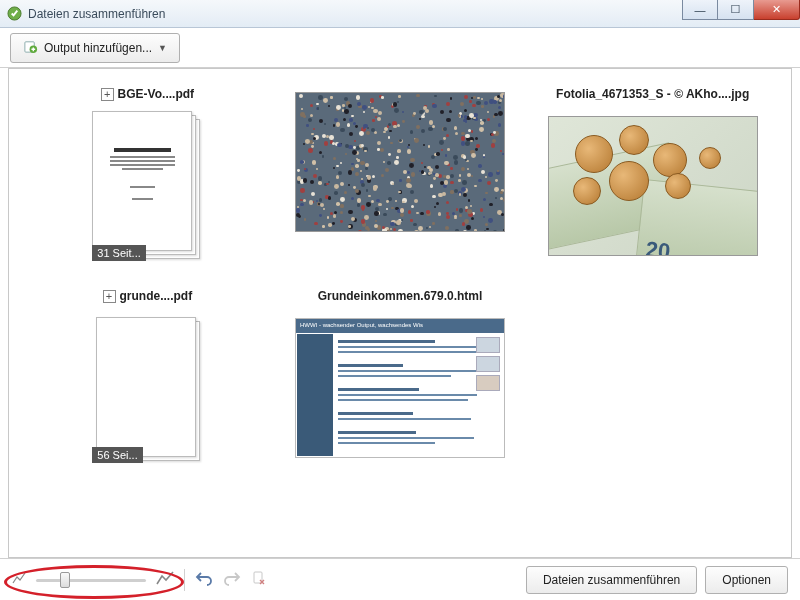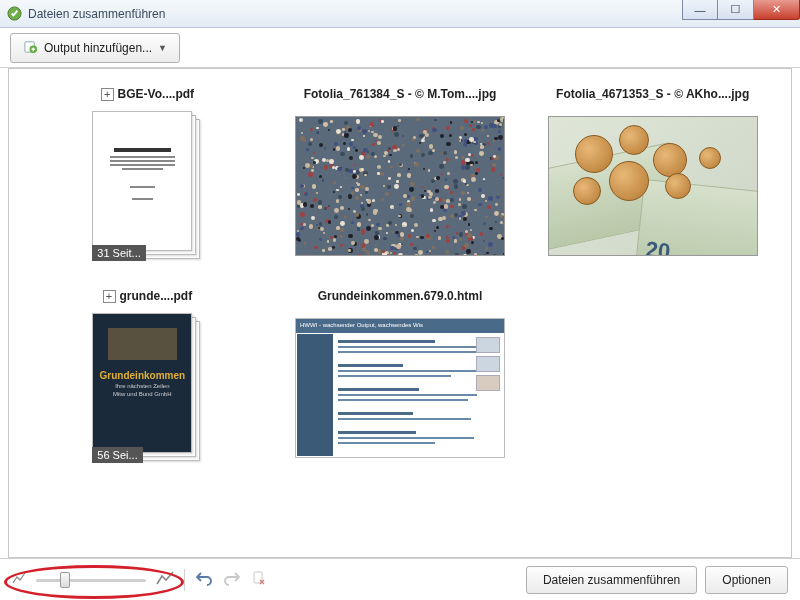--- a/index.html
+++ b/index.html
@@ -140,23 +140,20 @@
             <div class="t2" style="width:30%"></div>
             <div style="height:8px"></div>
             <div class="t2" style="width:26%"></div>
           </div>
           <div class="pagebadge">31 Seit...</div>
         </div>
       </div>
     </div>
 
     <div class="item">
-      <div class="name">
-          <span>Fotolia_761384_S - © M.Tom....jpg</span>
-        </div>
       <div class="thumb">
         <div class="crowd" id="crowd">
             <span style="width: 4.65765px; height: 4.65765px; left: 170.066px; top: 132.341px; background: rgb(32, 32, 40);"></span>
             <span style="width: 3.68579px; height: 3.68579px; left: 149.976px; top: 82.2398px; background: rgb(200, 184, 160);"></span>
             <span style="width: 4.10899px; height: 4.10899px; left: 162.413px; top: 98.0156px; background: rgb(64, 80, 128);"></span>
             <span style="width: 4.22355px; height: 4.22355px; left: 197.104px; top: 137.075px; background: rgb(58, 74, 90);"></span>
             <span style="width: 2.54798px; height: 2.54798px; left: 28.0757px; top: 90.3821px; background: rgb(58, 74, 90);"></span>
             <span style="width: 2.4897px; height: 2.4897px; left: 91.8702px; top: 43.1209px; background: rgb(232, 226, 214);"></span>
             <span style="width: 4.01166px; height: 4.01166px; left: 8.43841px; top: 75.3658px; background: rgb(64, 80, 128);"></span>
             <span style="width: 3.29906px; height: 3.29906px; left: 152.694px; top: 16.7466px; background: rgb(32, 32, 40);"></span>
@@ -701,26 +698,20 @@
 
     <div class="item">
       <div class="name">
         <span class="expand">+</span>
         <span>grunde....pdf</span>
       </div>
       <div class="thumb narrow">
         <div class="pdfstack darkpdf">
           <div class="page p3"></div>
             <div class="page p2"></div>
-          <div class="page p1">
-            <div class="img"></div>
-            <div class="title">Grundeinkommen</div>
-            <div class="sub">Ihre nächsten Zeilen</div>
-            <div class="sub">Mitw und Bund GmbH</div>
-          </div>
           <div class="pagebadge">56 Sei...</div>
         </div>
       </div>
     </div>
 
     <div class="item">
       <div class="name">
           <span>Grundeinkommen.679.0.html</span>
         </div>
       <div class="thumb">

